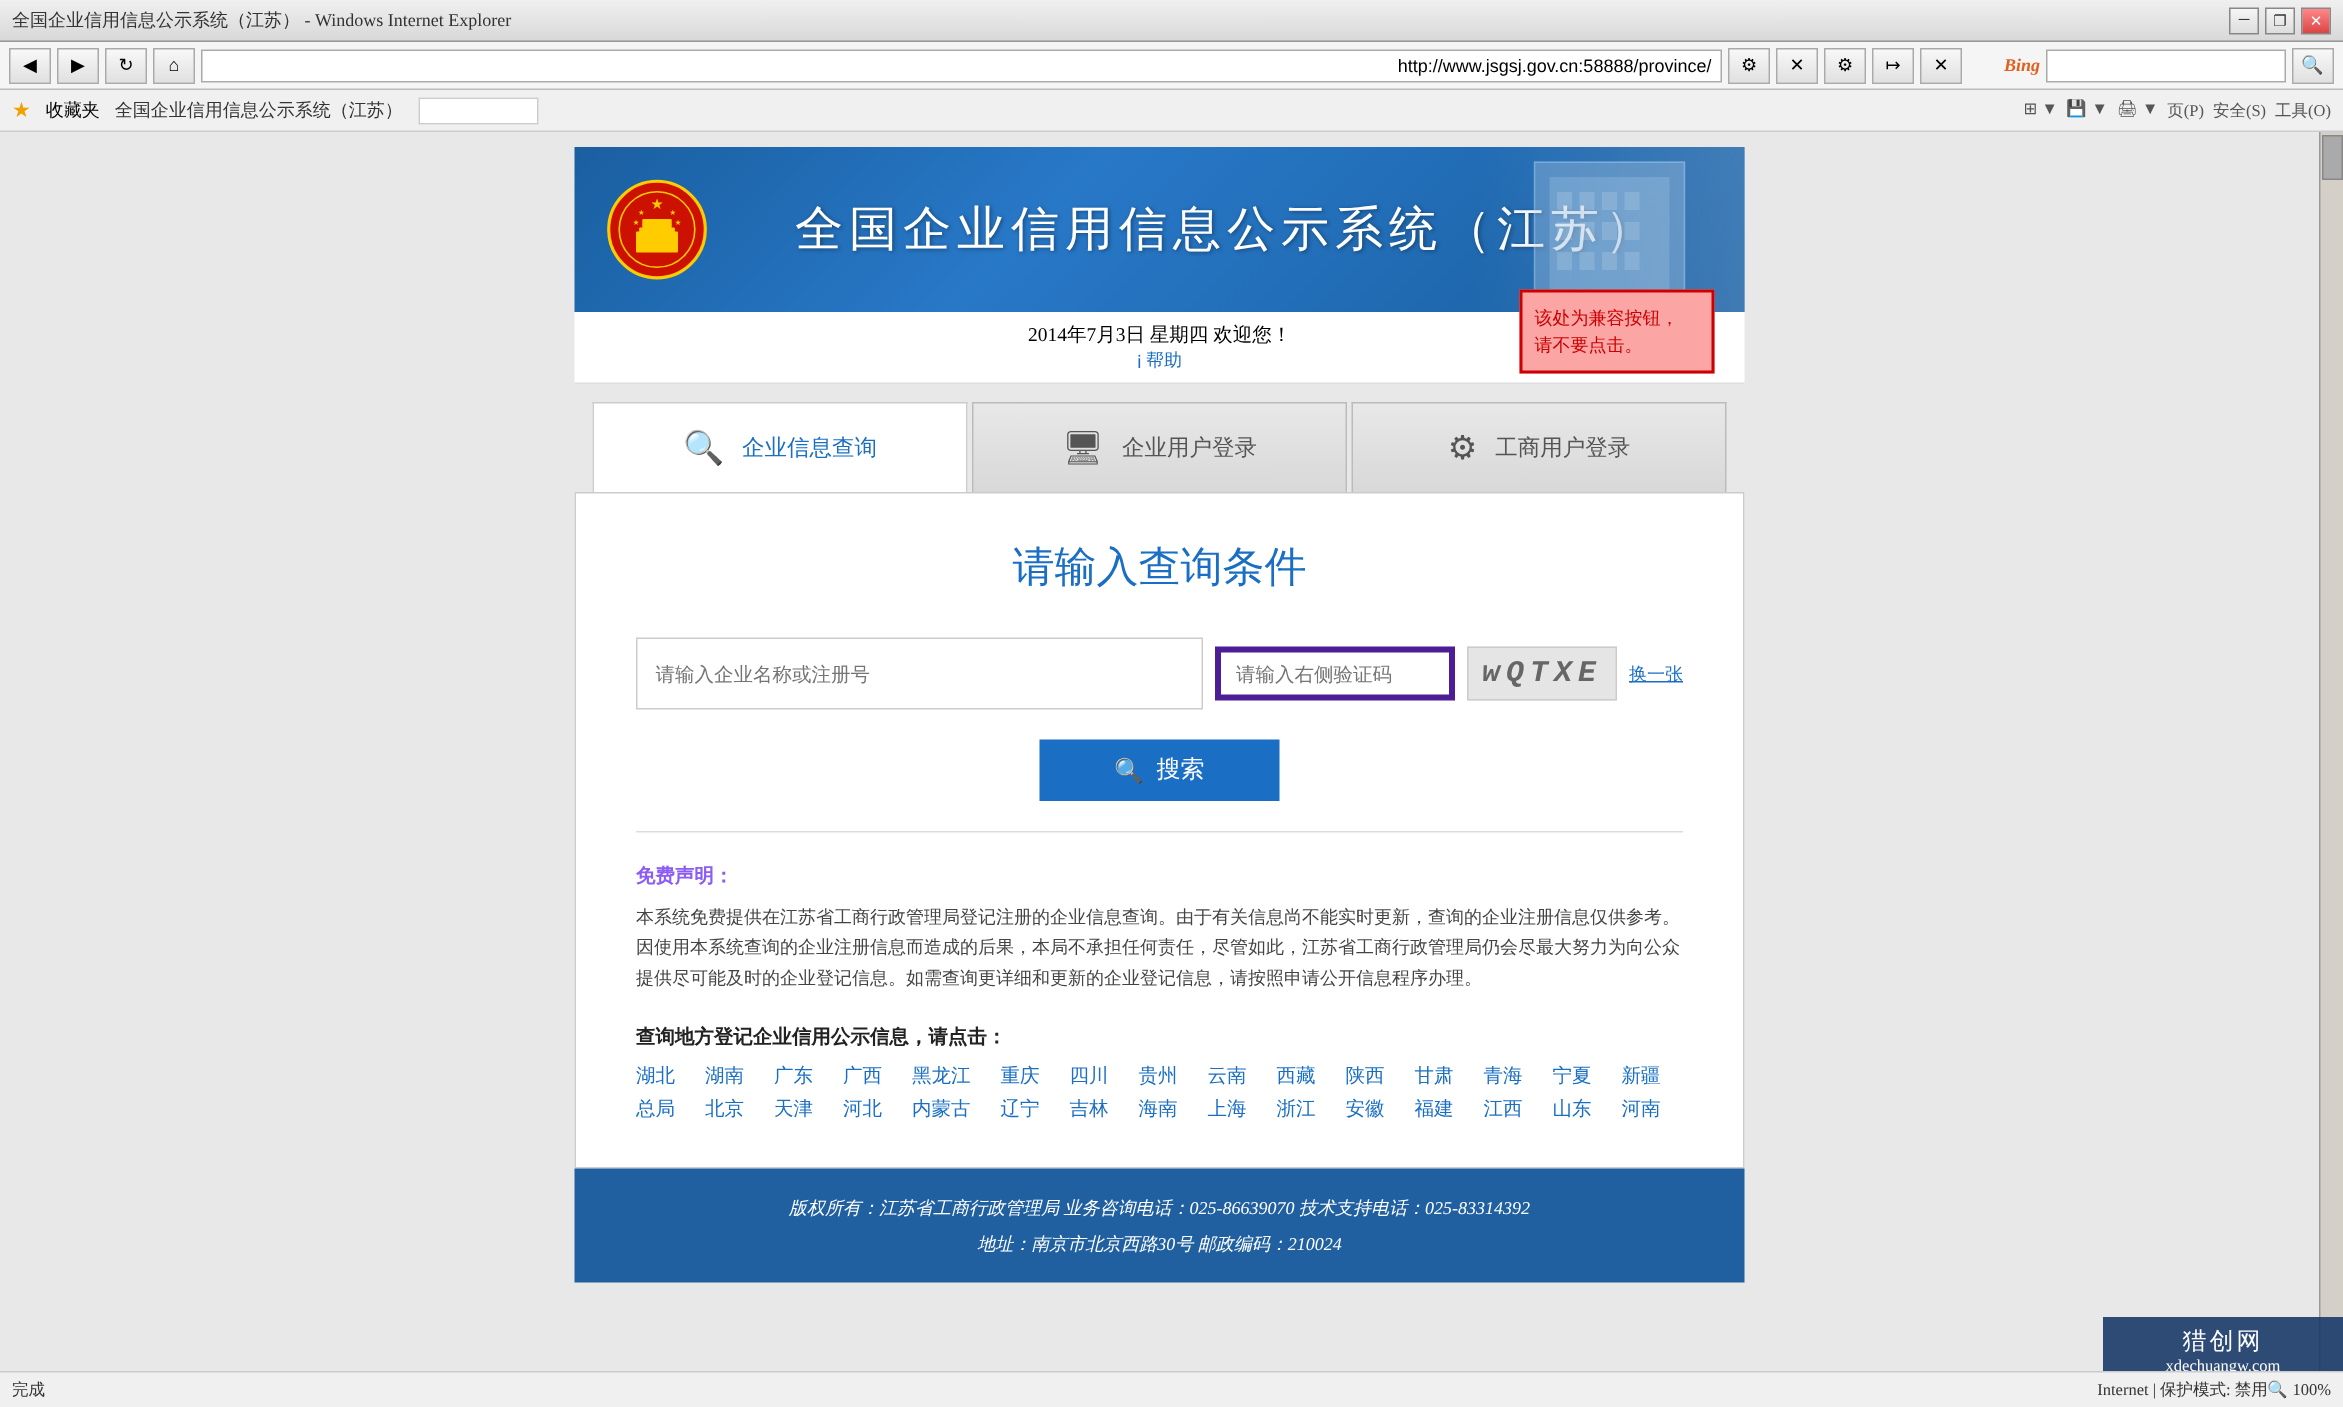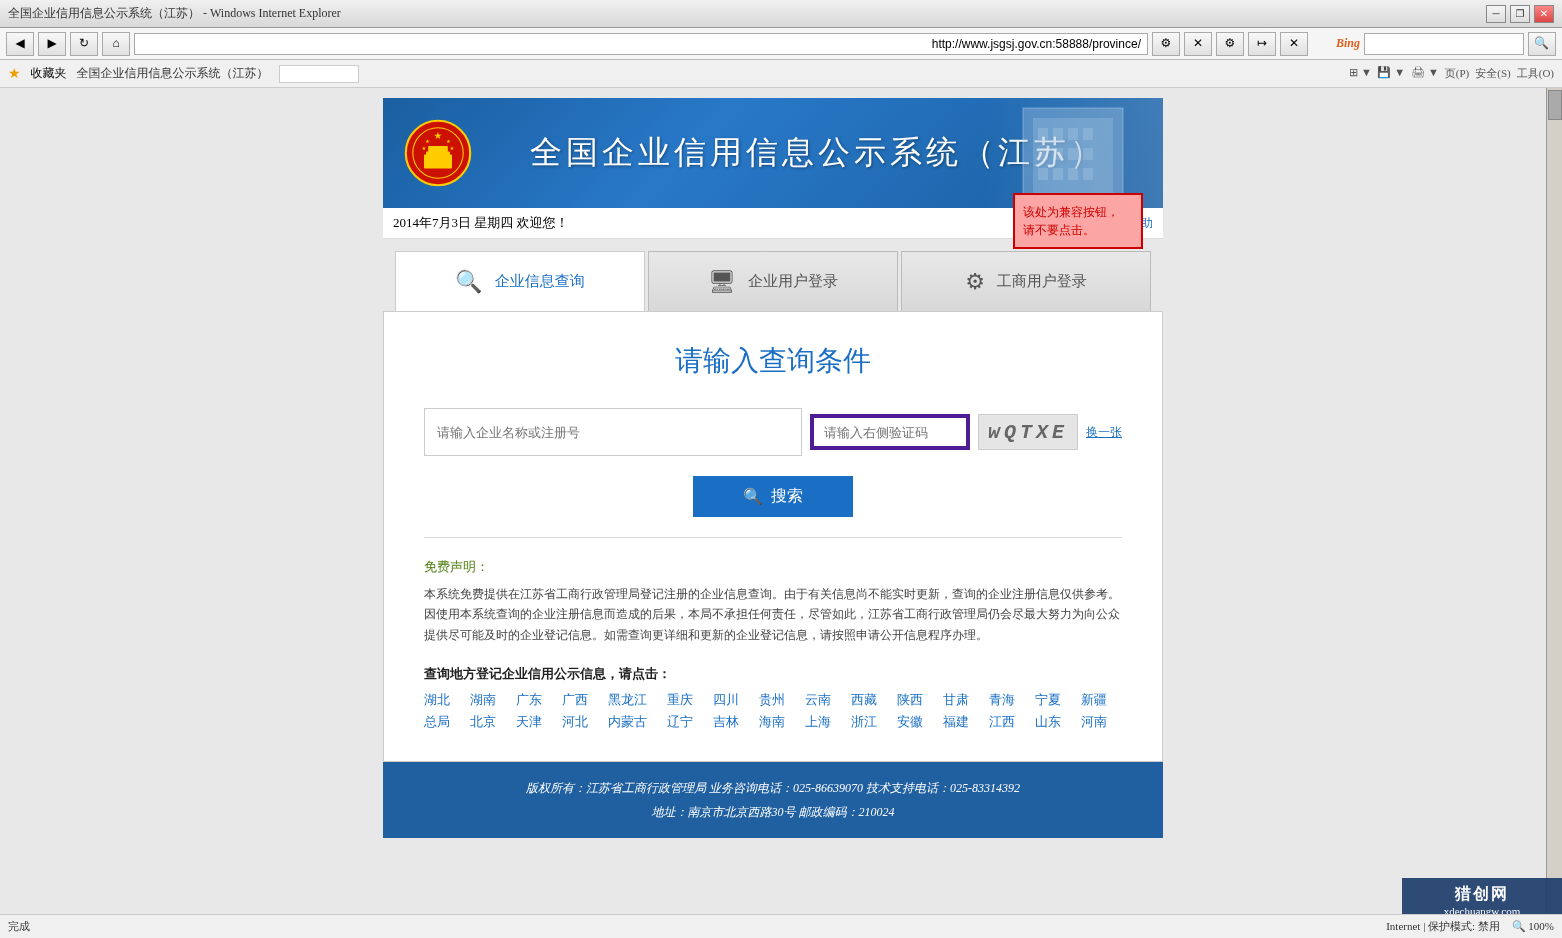--- a/index.html
+++ b/index.html
@@ -165,20 +165,21 @@
     .date-bar {
       width: 780px;
       margin: 0 auto;
       background: white;
       padding: 6px 10px;
       display: flex;
       align-items: center;
       justify-content: space-between;
       font-size: 13px;
       border-bottom: 1px solid #ddd;
+      flex-direction: column;
     }
     .help-btn {
       color: #1a6fc4;
       font-size: 12px;
       cursor: pointer;
       display: flex;
       align-items: center;
       gap: 3px;
     }
 
@@ -291,22 +292,22 @@
       align-items: center;
       gap: 8px;
       font-family: "SimHei", "黑体", sans-serif;
     }
 
     .divider { border: none; border-top: 1px solid #ddd; margin: 20px 0; }
 
     .disclaimer-section { margin-top: 16px; }
     .disclaimer-title {
       font-size: 13px;
-      font-weight: normal;
-      color: #4d7c0f;
+      font-weight: bold;
+      color: #8b5cf6;
       margin-bottom: 8px;
     }
     .disclaimer-text {
       font-size: 12px;
       color: #444;
       line-height: 1.7;
     }
 
     .local-query-section { margin-top: 20px; }
     .local-query-title {
@@ -371,21 +372,20 @@
       align-items: center;
       padding: 0 8px;
       font-size: 11px;
       color: #333;
       gap: 10px;
     }
     .status-right {
       margin-left: auto;
       display: flex;
       align-items: center;
-      gap: 12px;
       font-size: 11px;
     }
   </style>
 </head>
 <body>
 
 <div class="title-bar">
   <span class="title-bar-text">全国企业信用信息公示系统（江苏） - Windows Internet Explorer</span>
   <div class="title-bar-buttons">
     <div class="title-btn">─</div>
@@ -577,21 +577,21 @@
 
     <div style="height:60px;"></div>
   </div>
 
   <div class="scrollbar-right">
     <div style="width:14px;height:30px;background:#aaa;margin:2px auto;border:1px solid #888;"></div>
   </div>
 </div>
 
 <div class="watermark">
-  <div style="font-size:16px;font-weight:bold;letter-spacing:2px;">猎创网</div>
+  <div style="font-size:16px;font-weight:normal;letter-spacing:2px;">猎创网</div>
   <div>xdechuangw.com</div>
   <div>一个爱你创业的网站</div>
 </div>
 
 <div class="status-bar">
   <span>完成</span>
   <div class="status-right">
     <span>Internet | 保护模式: 禁用</span>
     <span>🔍 100%</span>
   </div>

